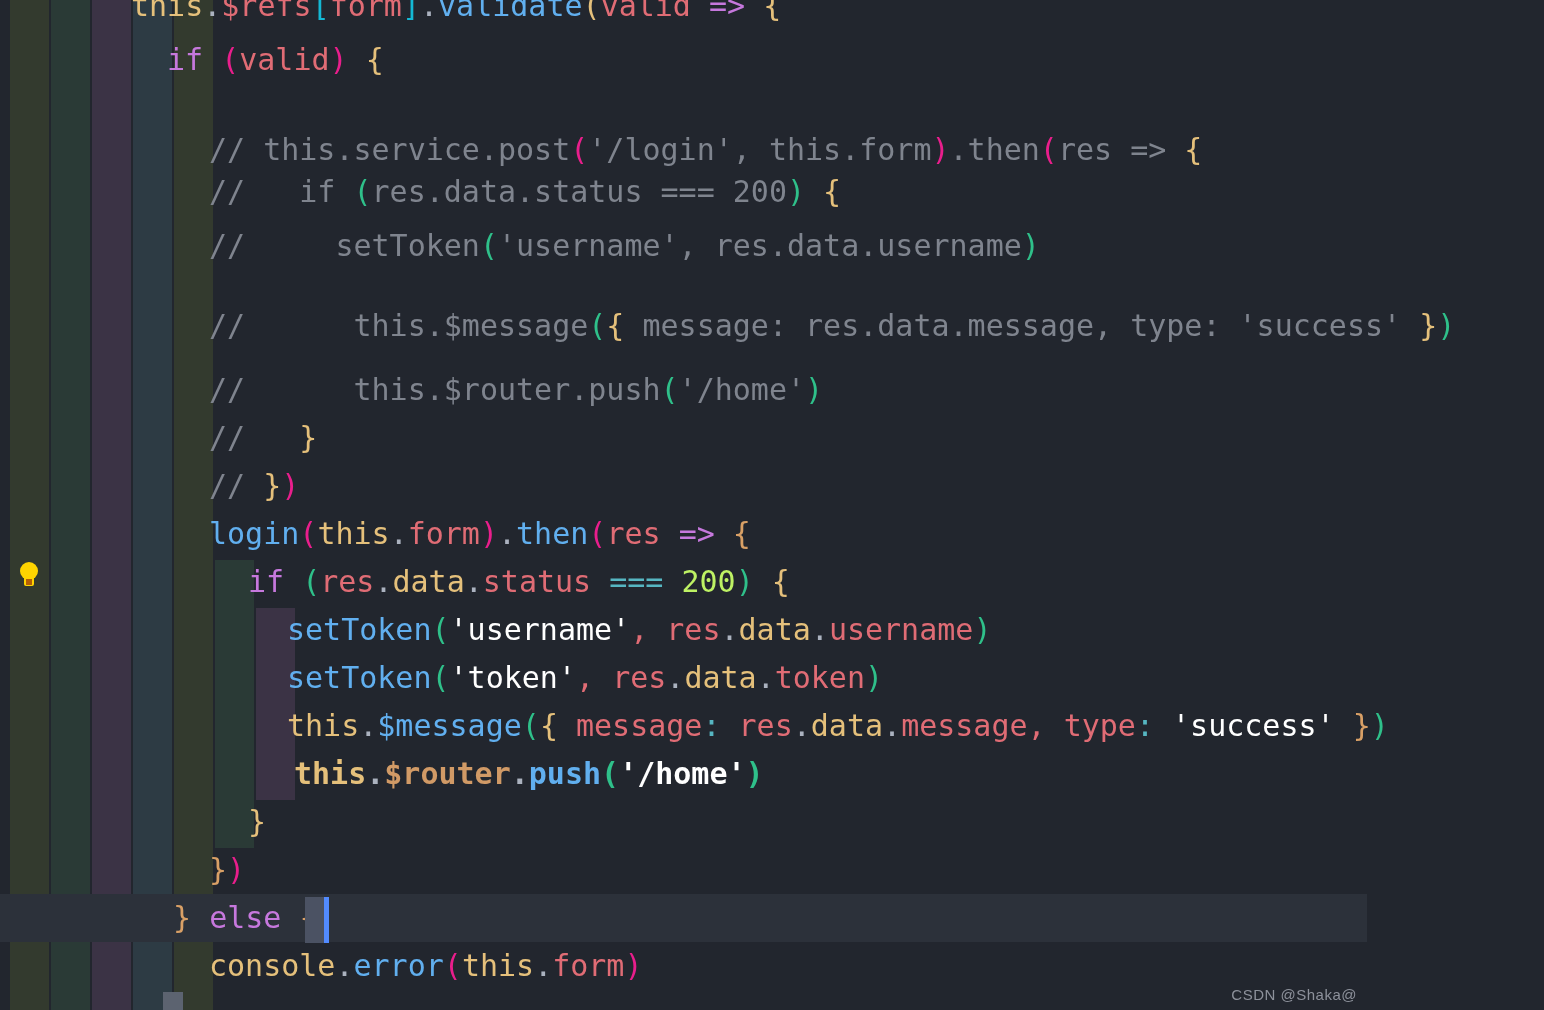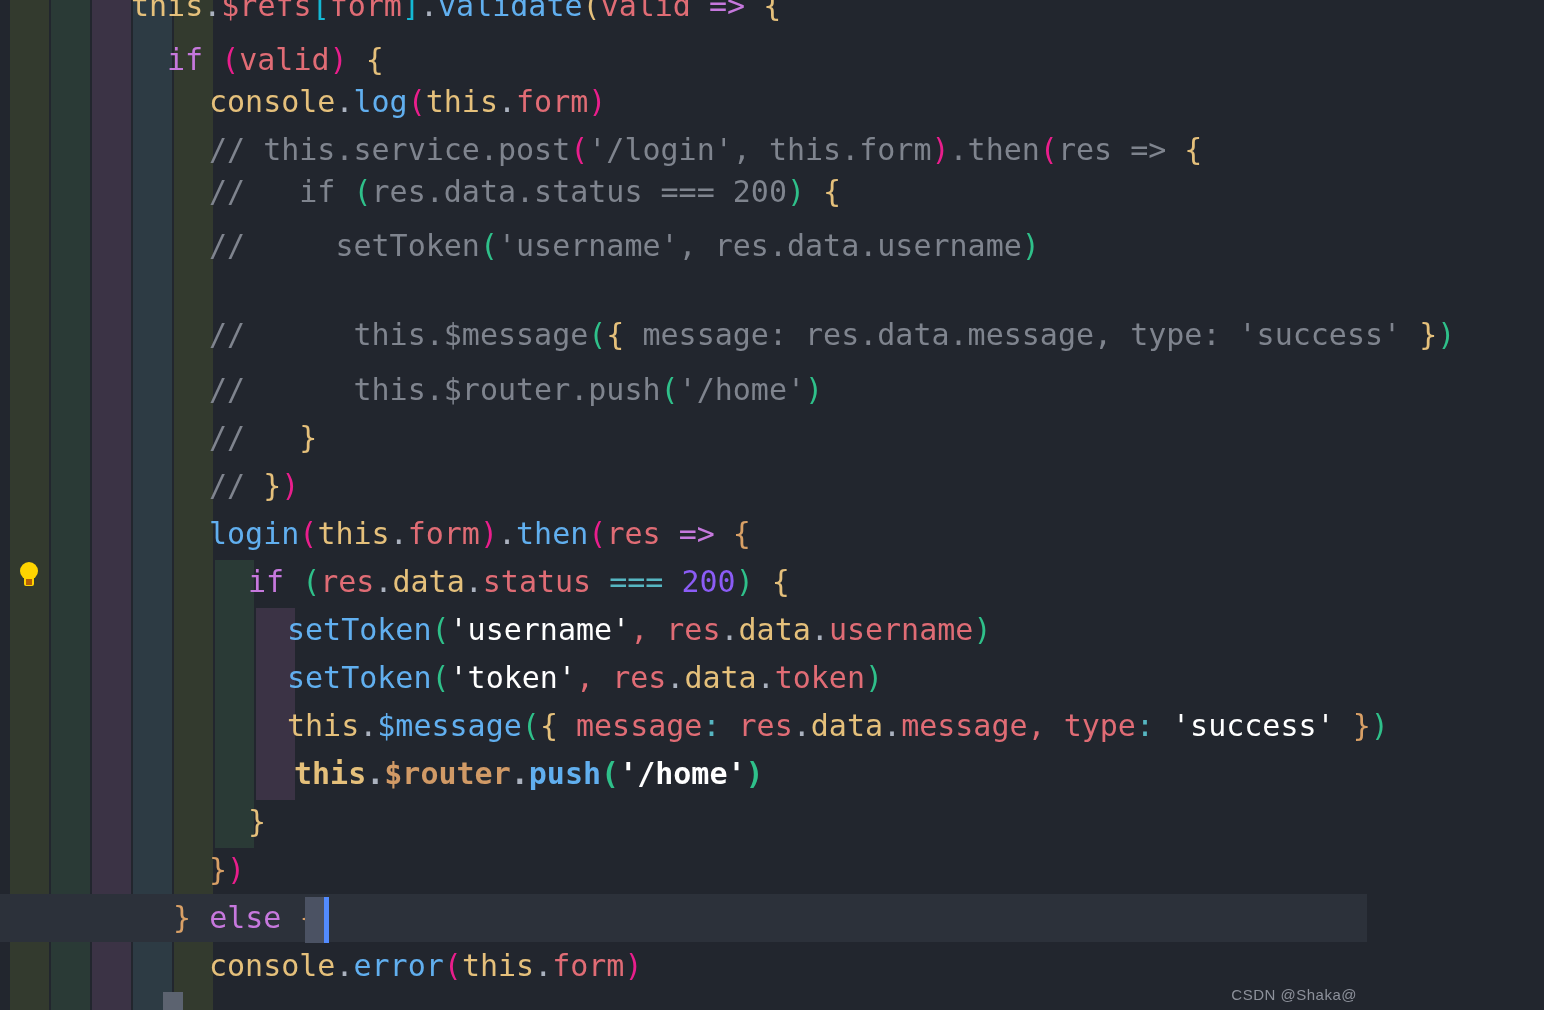--- a/index.html
+++ b/index.html
@@ -54,21 +54,21 @@
   .line.current {
     background: #2c313a;
   }
 
   
   .t-this   { color: #e5c07b; }
   .t-prop   { color: #e06c75; }
   .t-fn     { color: #61afef; }
   .t-kw     { color: #c678dd; }
   .t-str    { color: #ffffff; }
-  .t-num    { color: #8b5cf6; }
+  .t-num    { color: #bef264; }
   .t-oper   { color: #56b6c2; }
   .t-comment{ color: #7f848e; }
   .t-punct  { color: #abb2bf; }
   .t-dollar { color: #d19a66; }
   .t-key    { color: #e06c75; }
   .t-colon  { color: #56b6c2; }
 
   
   .b1 { color: #e5c07b; }   
   .bm { color: #e91e8c; }   
@@ -167,38 +167,35 @@
   </div>
 
   <div class="line" style="top:-18px;">
     <span class="code" style="left:131px;"><span class="t-this">this</span><span class="t-punct">.</span><span class="t-prop">$refs</span><span class="bcy">[</span><span class="t-prop">form</span><span class="bcy">]</span><span class="t-punct">.</span><span class="t-fn">validate</span><span class="b1">(</span><span class="t-prop">valid</span> <span class="t-kw">=&gt;</span> <span class="b1">{</span></span>
   </div>
 
   <div class="line" style="top:36px;">
     <span class="code" style="left:167px;"><span class="t-kw">if</span> <span class="bm">(</span><span class="t-prop">valid</span><span class="bm">)</span> <span class="b1">{</span></span>
   </div>
 
-  <div class="line" style="top:78px;">
-    <span class="code" style="left:209px;"><span class="t-this">console</span><span class="t-punct">.</span><span class="t-fn">log</span><span class="bm">(</span><span class="t-this">this</span><span class="t-punct">.</span><span class="t-prop">form</span><span class="bm">)</span></span>
-  </div>
 
   <div class="line" style="top:126px;">
     <span class="code t-comment" style="left:209px;">// this.service.post<span class="bm">(</span>'/login', this.form<span class="bm">)</span>.then<span class="bm">(</span>res =&gt; <span class="b1">{</span></span>
   </div>
 
   <div class="line" style="top:168px;">
     <span class="code t-comment" style="left:209px;">//   if <span class="bc">(</span>res.data.status === 200<span class="bc">)</span> <span class="b1">{</span></span>
   </div>
 
   <div class="line" style="top:222px;">
     <span class="code t-comment" style="left:209px;">//     setToken<span class="bc">(</span>'username', res.data.username<span class="bc">)</span></span>
   </div>
 
 
-  <div class="line" style="top:311px;">
+  <div class="line" style="top:302px;">
     <span class="code t-comment" style="left:209px;">//      this.$message<span class="bc">(</span><span class="b1">{</span> message: res.data.message, type: 'success' <span class="b1">}</span><span class="bc">)</span></span>
   </div>
 
   <div class="line" style="top:366px;">
     <span class="code t-comment" style="left:209px;">//      this.$router.push<span class="bc">(</span>'/home'<span class="bc">)</span></span>
   </div>
 
   <div class="line" style="top:414px;">
     <span class="code t-comment" style="left:209px;">//   <span class="b1">}</span></span>
   </div>

